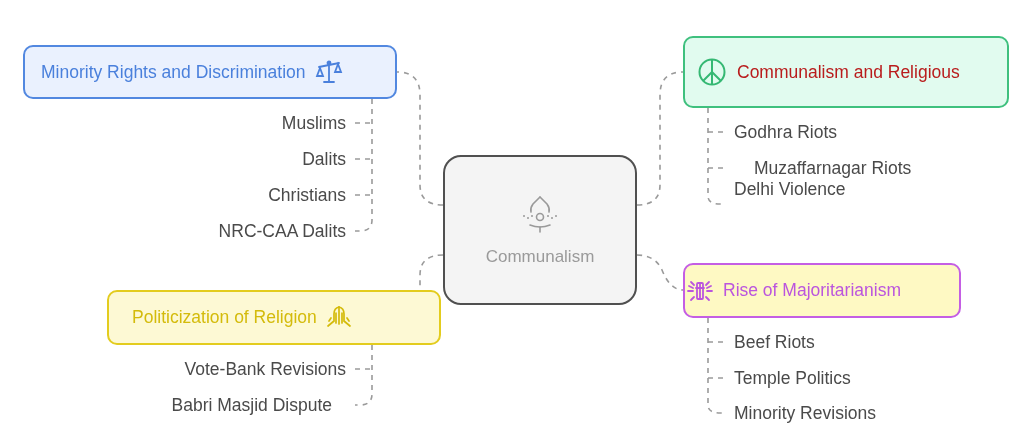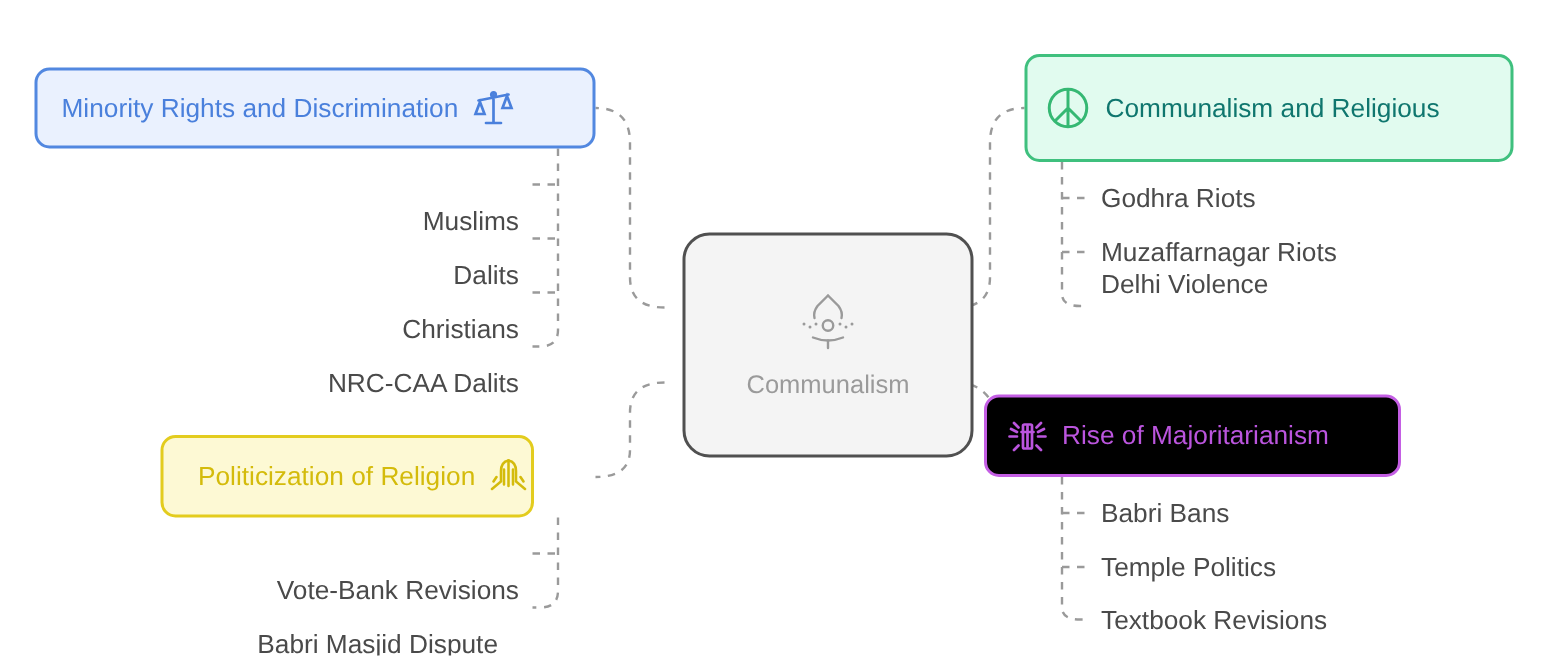--- a/index.html
+++ b/index.html
@@ -1,30 +1,30 @@
 <!DOCTYPE html>
 <html><head>
 <meta charset="utf-8">
 <style>
   html, body { margin: 0; padding: 0; background: #ffffff; }
   body { width: 1032px; height: 437px; position: relative; overflow: hidden;
          font-family: "Liberation Sans", "DejaVu Sans", sans-serif; }
   svg.connectors { position: absolute; left: 0; top: 0; width: 1032px; height: 437px; }
   .node { position: absolute; box-sizing: border-box; display: flex; align-items: center; }
   .center { left: 443px; top: 155px; width: 194px; height: 150px; border: 2px solid #505050;
-            border-radius: 18px; background: #f4f4f4; flex-direction: column; justify-content: center; margin-left: 12px; }
+            border-radius: 18px; background: #f4f4f4; flex-direction: column; justify-content: center; }
   .center .label { color: #9a9a9a; font-size: 17px; text-align: center; line-height: 23px; margin-top: 8px; }
   .topic { border-radius: 10px; border: 2px solid; font-size: 17.5px; }
   .t-minority { left: 23px; top: 45px; width: 374px; height: 54px; border-color: #5288e0; background: #eaf1fe; color: #4a80dc; padding-left: 16px; }
-  .t-violence { left: 683px; top: 36px; width: 326px; height: 72px; border-color: #3fc07e; background: #e1fbef; color: #0f766e; padding-left: 12px; }
-  .t-politic { left: 107px; top: 290px; width: 249px; height: 55px; border-color: #e3cc1e; background: #fdf9d4; color: #d4bb0b; padding-left: 23px; }
-  .t-major { left: 656px; top: 263px; width: 278px; height: 55px; border-color: #c45ee4; background: #000000; color: #bb55de; padding-left: 12px; }
+  .t-violence { left: 683px; top: 36px; width: 326px; height: 72px; border-color: #3fc07e; background: #e1fbef; color: #b91c1c; padding-left: 12px; }
+  .t-politic { left: 107px; top: 290px; width: 334px; height: 55px; border-color: #e3cc1e; background: #fdf9d4; color: #d4bb0b; padding-left: 23px; }
+  .t-major { left: 683px; top: 263px; width: 278px; height: 55px; border-color: #c45ee4; background: #fef9c3; color: #bb55de; }
   .topic .icon { display: inline-flex; }
   .leaf { position: absolute; font-size: 17.5px; color: #4a4a4a; white-space: nowrap; line-height: 20px; }
-  .leaf.right { text-align: left; margin-top: 24px; }
+  .leaf.right { text-align: left; }
 </style>
 </head>
 <body>
 
 <svg class="connectors" viewBox="0 0 1032 437">
   <g fill="none" stroke="#9a9a9a" stroke-width="1.6" stroke-dasharray="5,5">
 
     <path d="M443 205 Q420 205 420 185 L420 95 Q420 72 397 72"></path>
 
     <path d="M637 205 Q660 205 660 185 L660 95 Q660 72 683 72"></path>
@@ -128,21 +128,21 @@
   </span>
   <span>Rise of Majoritarianism</span>
 </div>
 
 <div class="leaf right" style="right:686px; top:113px">Muslims</div>
 <div class="leaf right" style="right:686px; top:149px">Dalits</div>
 <div class="leaf right" style="right:686px; top:185px">Christians</div>
 <div class="leaf right" style="right:686px; top:221px">NRC-CAA Dalits</div>
 
 <div class="leaf" style="left:734px; top:122px">Godhra Riots</div>
-<div class="leaf" style="left:734px; top:158px">Muzaffarnagar Riots</div>
+<div class="leaf" style="left:754px; top:158px">Muzaffarnagar Riots</div>
 <div class="leaf" style="left:734px; top:179px">Delhi Violence</div>
 
 <div class="leaf right" style="right:686px; top:359px">Vote-Bank Revisions</div>
 <div class="leaf right" style="right:700px; top:395px">Babri Masjid Dispute</div>
 
-<div class="leaf" style="left:734px; top:332px">Babri Bans</div>
+<div class="leaf" style="left:734px; top:332px">Beef Riots</div>
 <div class="leaf" style="left:734px; top:368px">Temple Politics</div>
-<div class="leaf" style="left:734px; top:403px">Textbook Revisions</div>
+<div class="leaf" style="left:734px; top:403px">Minority Revisions</div>
 
 </body></html>

